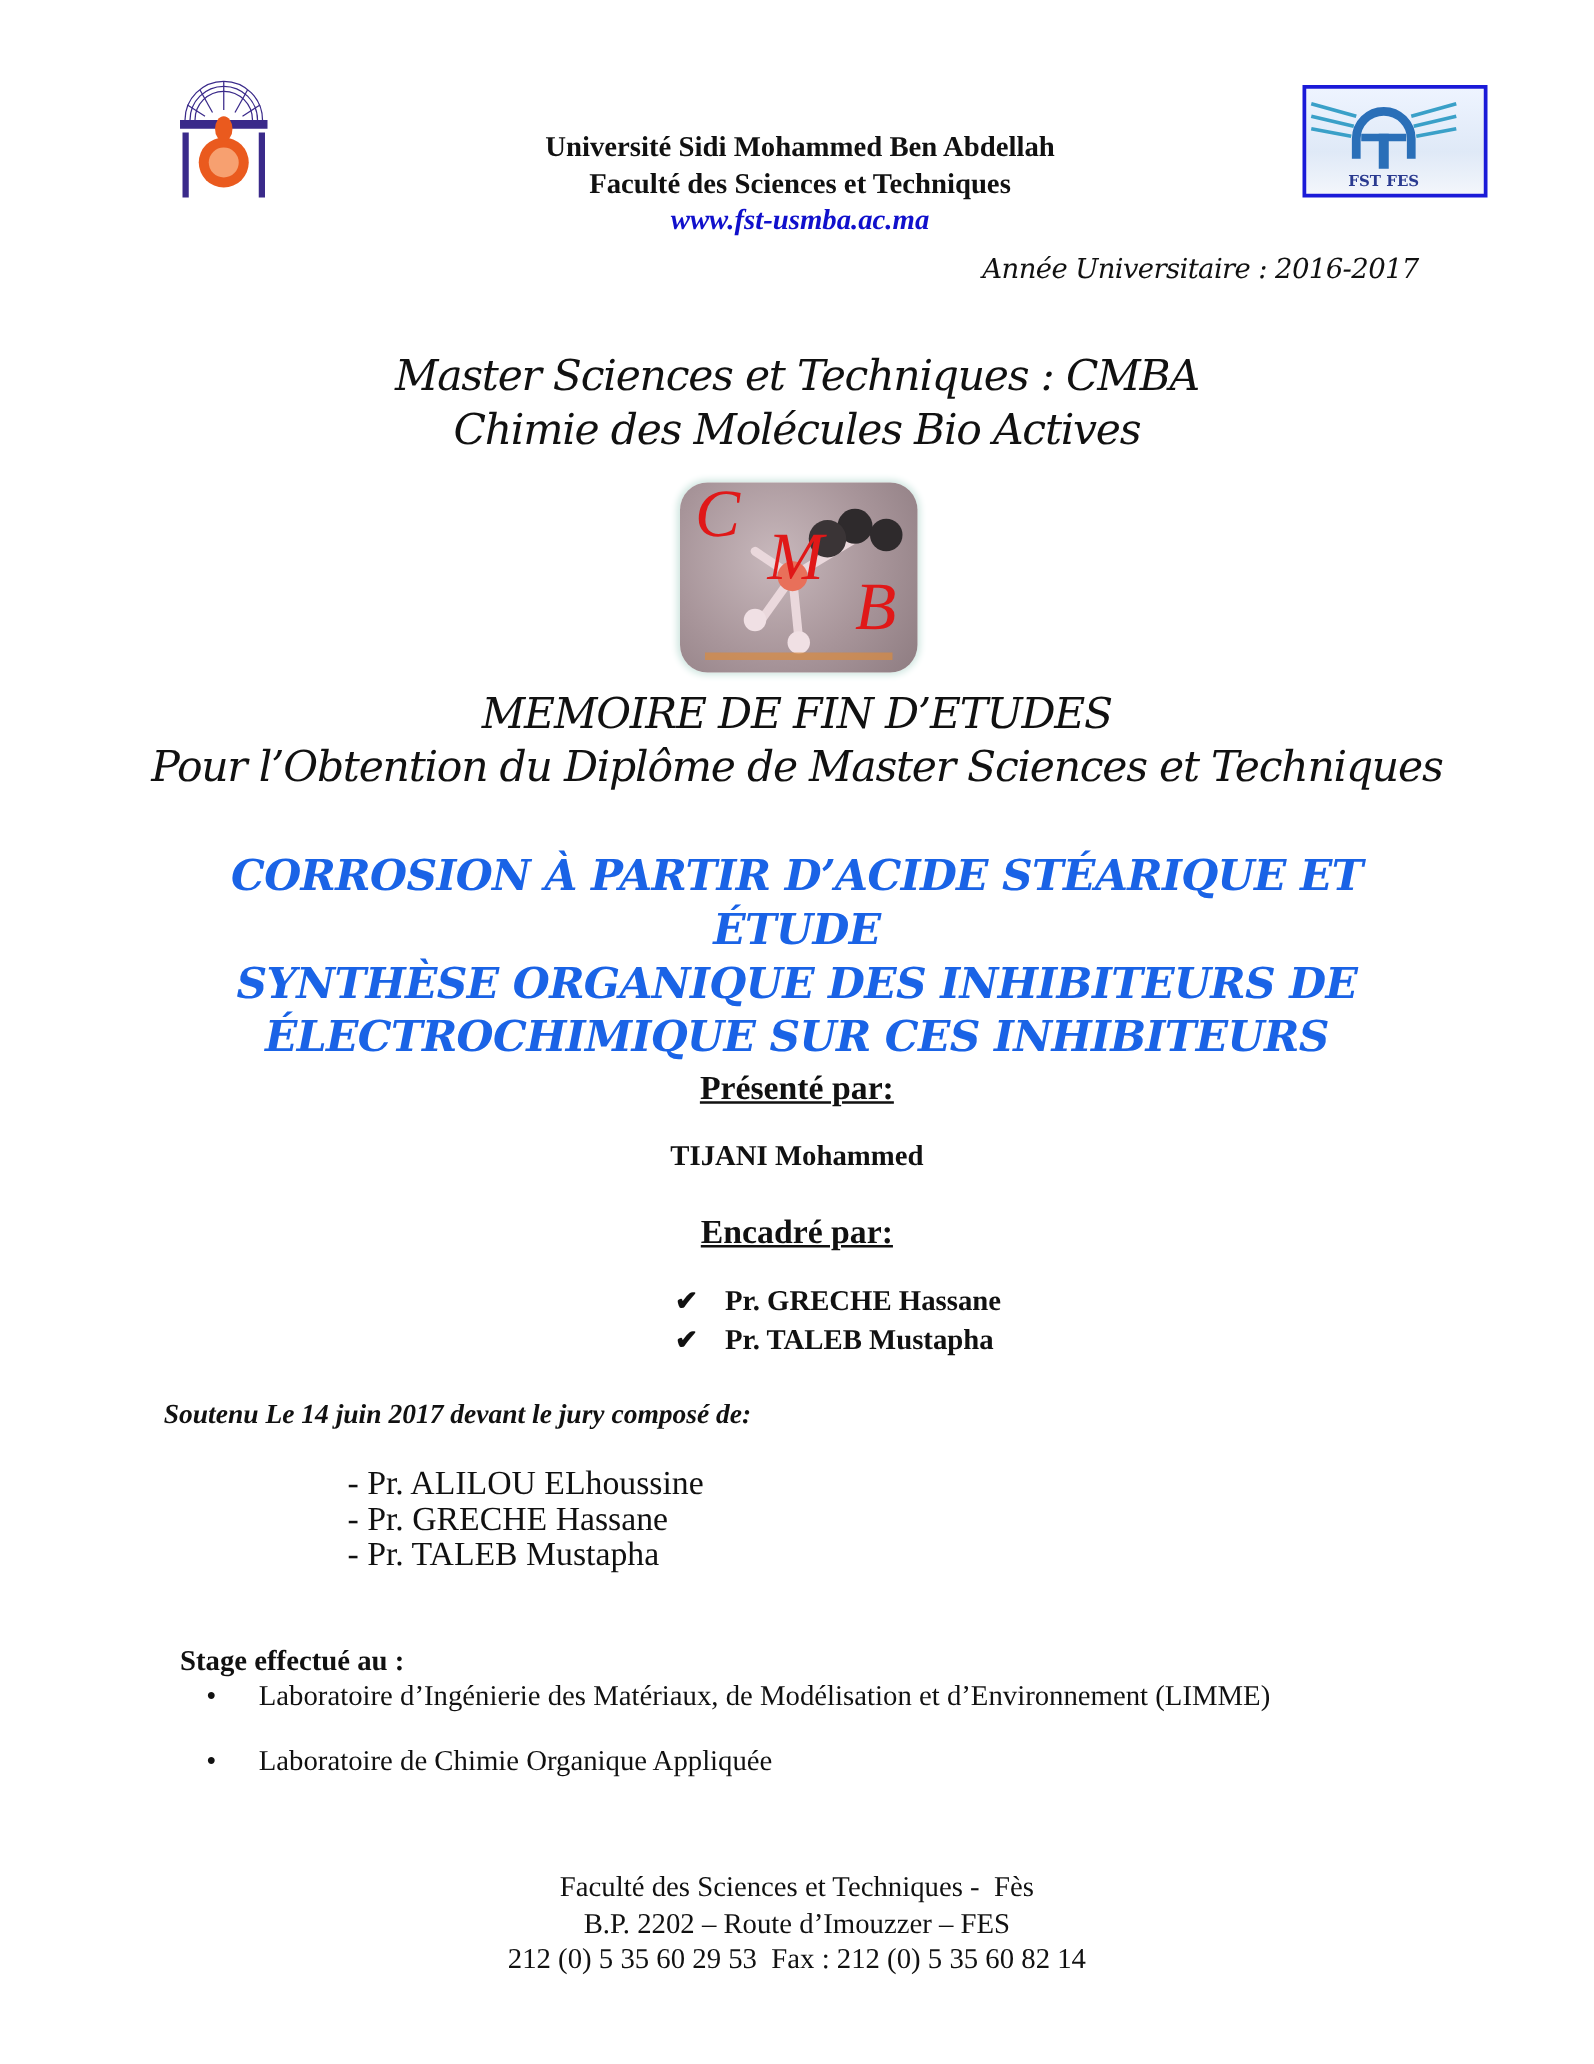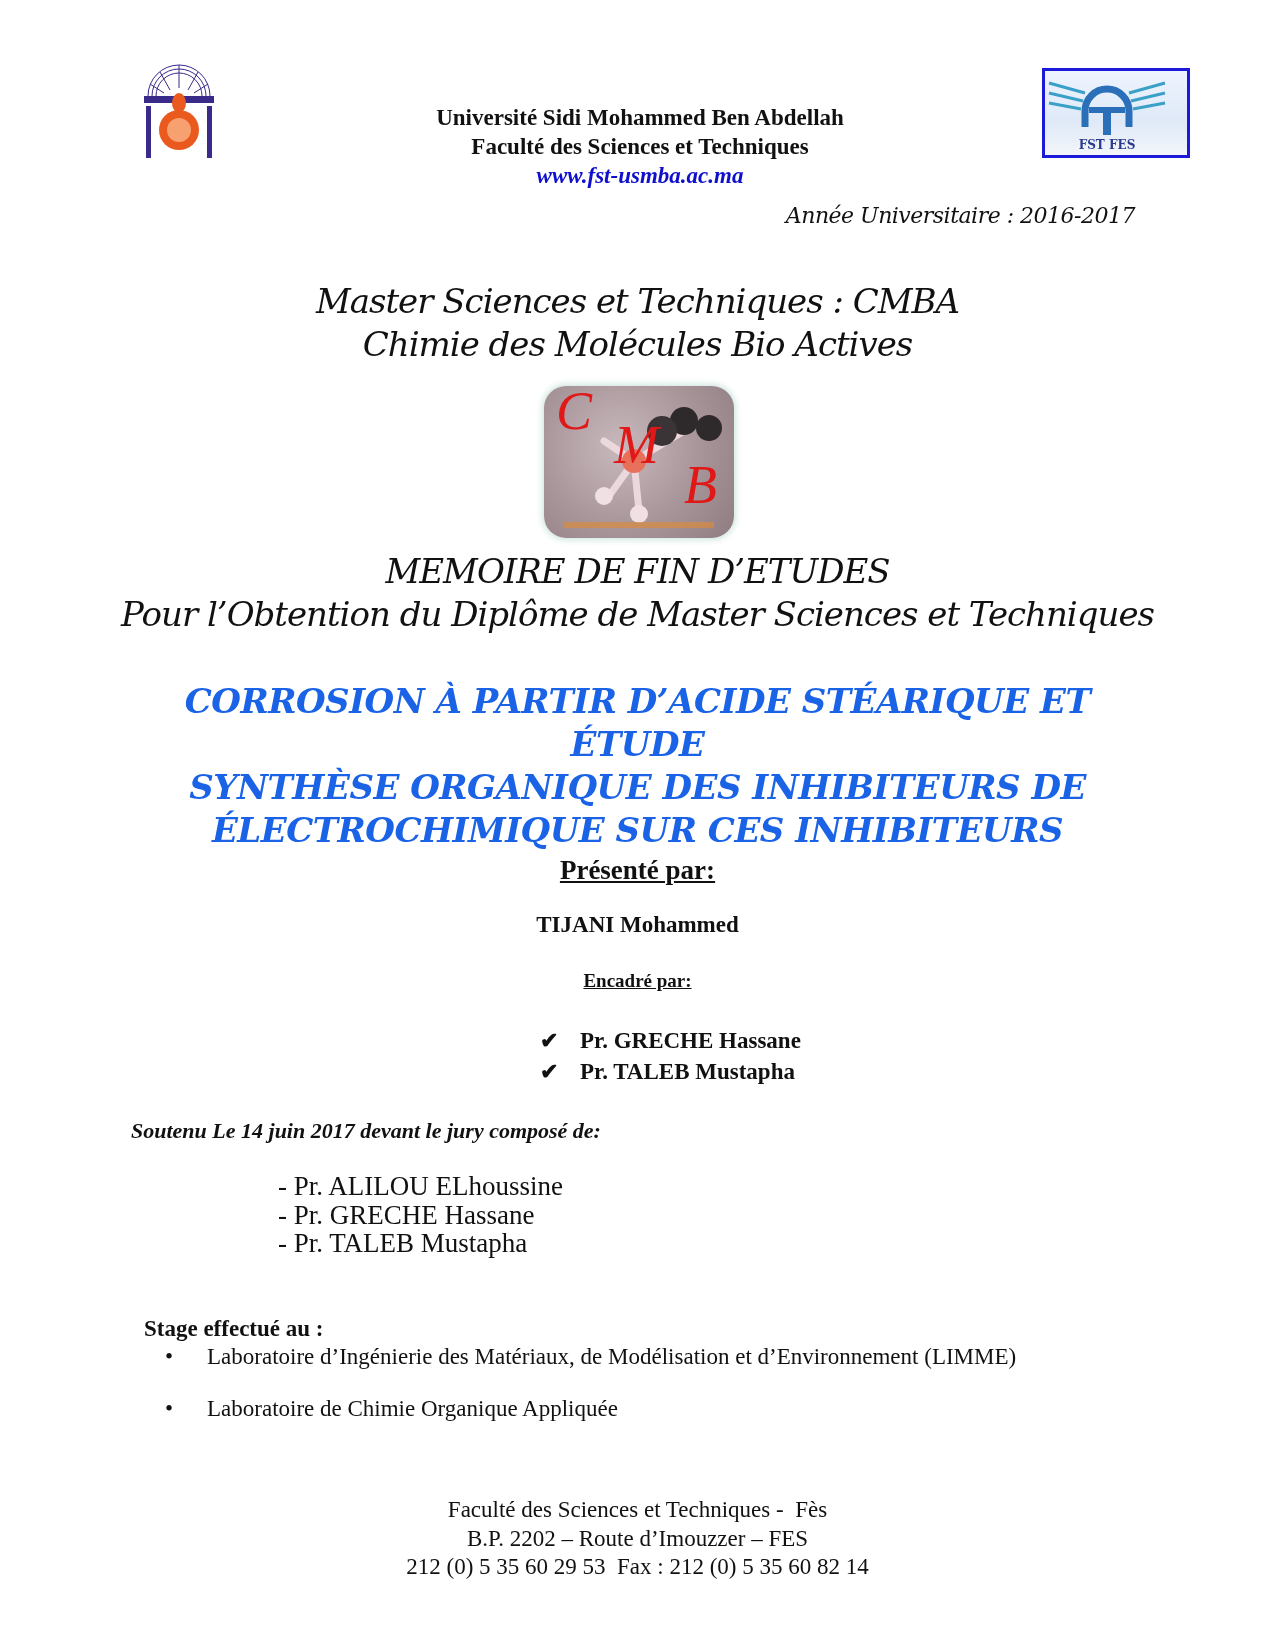--- a/index.html
+++ b/index.html
@@ -20,21 +20,21 @@
   .cmb { left: 544px; top: 386px; width: 190px; height: 152px; border-radius: 22px; background: radial-gradient(circle at 40% 40%, #c8b8bc 0%, #a8959a 55%, #8e7c81 100%); box-shadow: 0 0 6px 2px #cfe6e0; overflow: hidden; }
   .cmb .letter { position: absolute; color: #e01818; font-style: italic; font-family: "Liberation Serif", serif; font-size: 54px; }
 
   .memoire { top: 550px; font-style: italic; font-size: 34px; line-height: 43px; font-family: "DejaVu Serif", serif; letter-spacing: -1px; }
 
   .title { top: 680px; left: 120px; width: 1035px; text-align: center; color: #1a63e6; font-weight: bold; font-style: italic; font-size: 34px; line-height: 43px; font-family: "DejaVu Serif", serif; letter-spacing: -0.5px; }
 
   .pres { top: 855px; font-weight: bold; font-size: 27px; }
   .pres-label, .enc-label { text-decoration: underline; }
   .student { top: 912px; font-weight: bold; font-size: 23px; }
-  .enc { top: 970px; font-weight: bold; font-size: 19px; text-align: center; }
+  .enc { top: 970px; font-weight: bold; font-size: 27px; text-align: center; }
 
   .sup { left: 540px; top: 1025px; font-weight: bold; font-size: 23px; line-height: 31px; }
   .sup .row { display: flex; align-items: center; }
   .sup .check { width: 40px; font-size: 22px; }
 
   .soutenu { left: 131px; top: 1118px; font-weight: bold; font-style: italic; font-size: 22px; }
 
   .jury { left: 278px; top: 1172px; font-size: 27px; line-height: 28.5px; }
 
   .stage { left: 144px; top: 1316px; font-weight: bold; font-size: 23px; }

